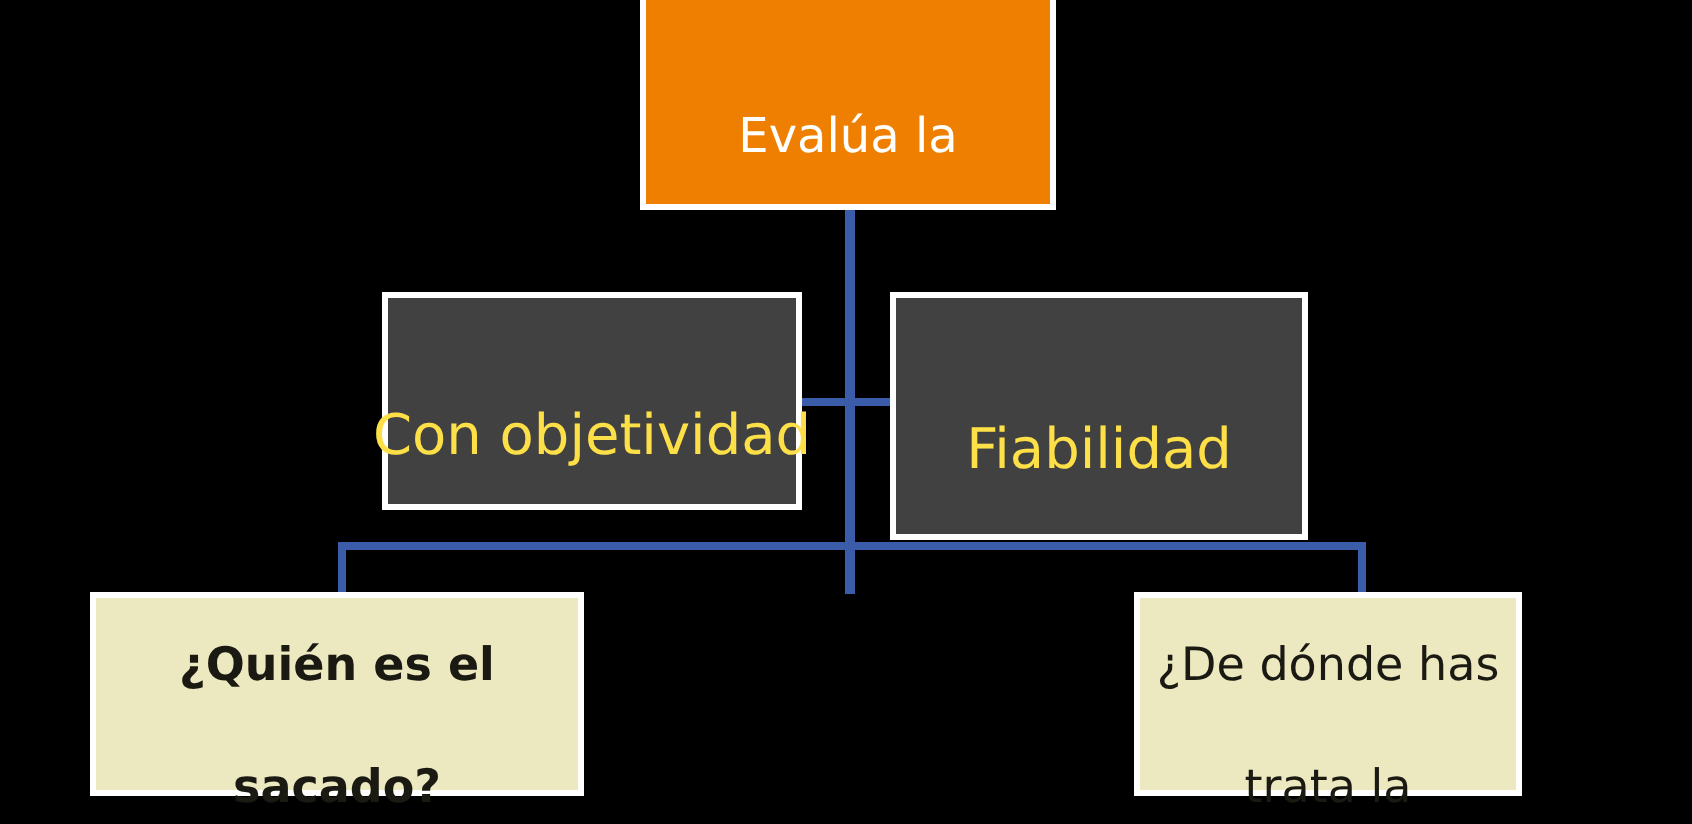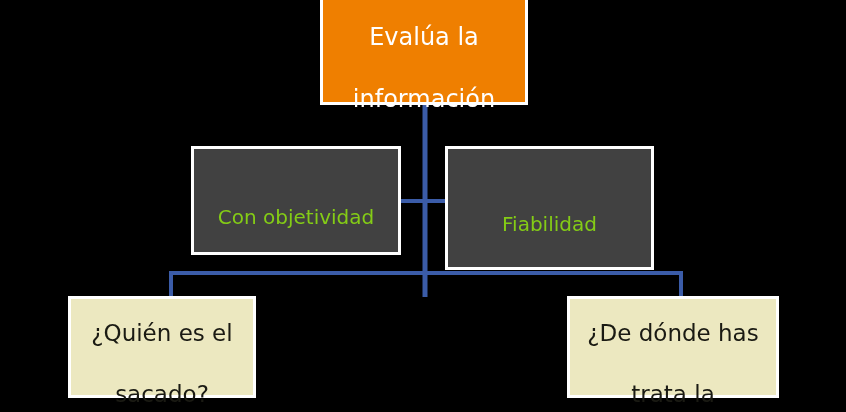--- a/index.html
+++ b/index.html
@@ -55,22 +55,22 @@
     width: 208px;
     height: 108px;
     background: #ef7f00;
     color: #ffffff;
     font-size: 24px;
   }
 
   
   .node-grey {
     background: #414141;
-    color: #84cc16;
-    font-size: 20px;
+    color: #fde047;
+    font-size: 28px;
   }
   #node-objetividad {
     left: 191px;
     top: 146px;
     width: 210px;
     height: 109px;
   }
   #node-fiabilidad {
     left: 445px;
     top: 146px;
@@ -79,23 +79,23 @@
   }
 
   
   .node-cream {
     background: #ece8c0;
     color: #1a1a13;
     font-size: 23px;
     top: 296px;
     height: 102px;
   }
-  #node-autor   { left: 68px;  width: 188px; }
+  #node-autor   { left: 45px;  width: 247px; font-weight: bold; }
   #node-trata   { left: 318px; width: 212px; }
-  #node-fuente  { left: 567px; width: 212px; }
+  #node-fuente  { left: 567px; width: 194px; }
 
   
   #node-trata .group + .group {
     margin-top: 13px;
   }
 </style>
 </head>
 <body>
 
 <div id="canvas">
@@ -110,21 +110,20 @@
 
     <line x1="171" y1="272" x2="171" y2="297" stroke="#3b5ca8" stroke-width="4"></line>
 
     <line x1="425" y1="272" x2="425" y2="297" stroke="#3b5ca8" stroke-width="5"></line>
 
     <line x1="681" y1="272" x2="681" y2="297" stroke="#3b5ca8" stroke-width="4"></line>
   </svg>
 
   <div class="node" id="node-root">
     <span class="line">Evalúa la</span>
-    <span class="line">información</span>
   </div>
 
   <div class="node node-grey" id="node-objetividad">
     <span class="line">Con objetividad</span>
   </div>
 
   <div class="node node-grey" id="node-fiabilidad">
     <span class="line">Fiabilidad</span>
   </div>
 

